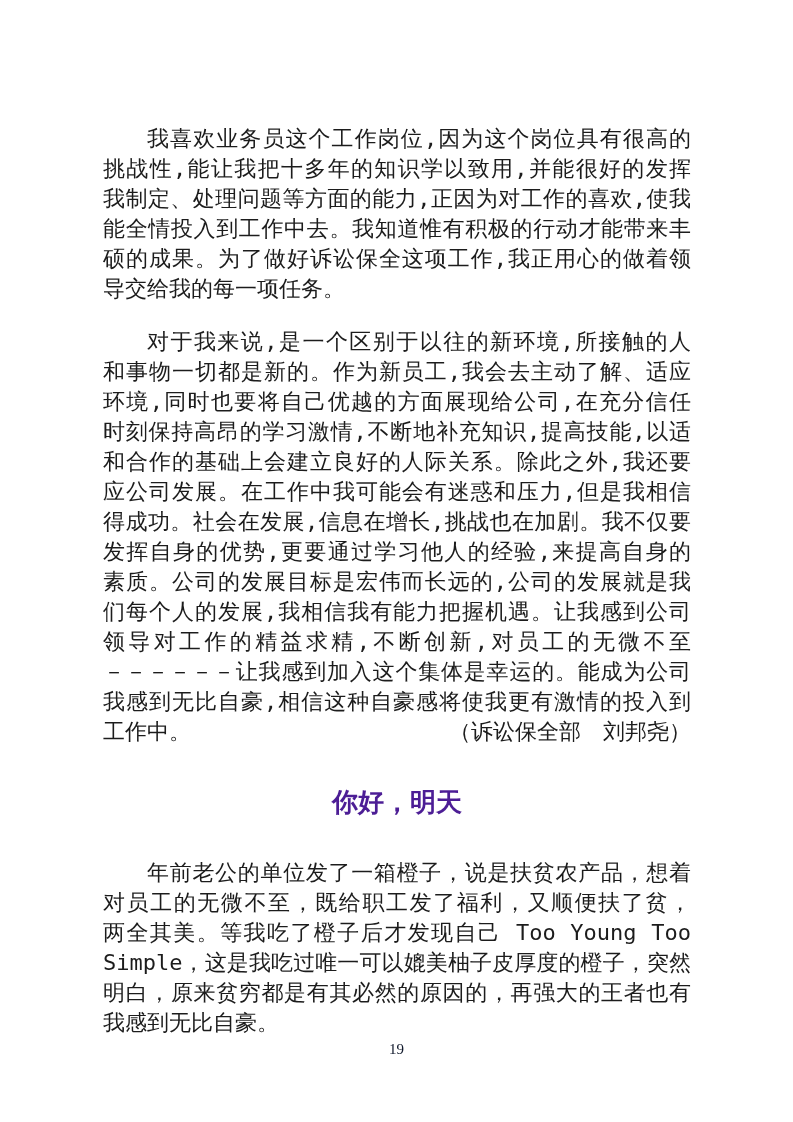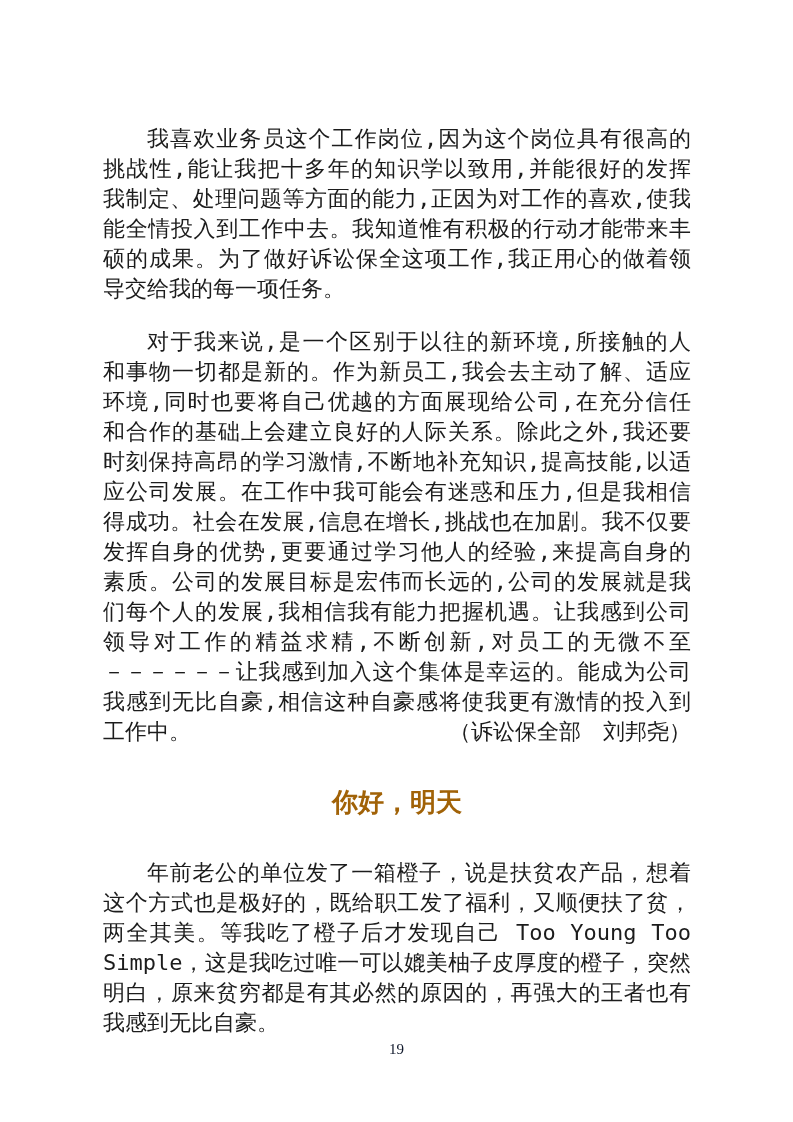--- a/index.html
+++ b/index.html
@@ -48,21 +48,21 @@
   }
   .article-title {
     margin-top: 40px;
     margin-bottom: 41px;
     height: 30px;
     line-height: 30px;
     text-align: center;
     font-family: "Liberation Sans", sans-serif;
     font-weight: bold;
     font-size: 26px;
-    color: #a16207;
+    color: #4c1d95;
   }
   .page-number {
     position: absolute;
     left: 0;
     right: 0;
     top: 1041px;
     text-align: center;
     font-family: "Liberation Serif", serif;
     font-size: 15px;
     color: #0f172a;
@@ -80,42 +80,42 @@
         <div class="line">我制定、处理问题等方面的能力,正因为对工作的喜欢,使我</div>
         <div class="line">能全情投入到工作中去。我知道惟有积极的行动才能带来丰</div>
         <div class="line">硕的成果。为了做好诉讼保全这项工作,我正用心的做着领</div>
         <div class="line">导交给我的每一项任务。</div>
       </div>
 
     <div class="line-block">
         <div class="line">对于我来说,是一个区别于以往的新环境,所接触的人</div>
         <div class="line">和事物一切都是新的。作为新员工,我会去主动了解、适应</div>
         <div class="line">环境,同时也要将自己优越的方面展现给公司,在充分信任</div>
+        <div class="line">时刻保持高昂的学习激情,不断地补充知识,提高技能,以适</div>
         <div class="line">和合作的基础上会建立良好的人际关系。除此之外,我还要</div>
-        <div class="line">时刻保持高昂的学习激情,不断地补充知识,提高技能,以适</div>
         <div class="line">应公司发展。在工作中我可能会有迷惑和压力,但是我相信</div>
         <div class="line">得成功。社会在发展,信息在增长,挑战也在加剧。我不仅要</div>
         <div class="line">发挥自身的优势,更要通过学习他人的经验,来提高自身的</div>
         <div class="line">素质。公司的发展目标是宏伟而长远的,公司的发展就是我</div>
         <div class="line">们每个人的发展,我相信我有能力把握机遇。让我感到公司</div>
         <div class="line">领导对工作的精益求精,不断创新,对员工的无微不至</div>
         <div class="line">－－－－－－让我感到加入这个集体是幸运的。能成为公司的一员,</div>
         <div class="line">我感到无比自豪,相信这种自豪感将使我更有激情的投入到</div>
       </div>
 
     <div class="closing-row">
       <span>工作中。</span>
       <span>（诉讼保全部　刘邦尧）</span>
     </div>
 
     <div class="article-title">你好，明天</div>
 
     <div class="line-block end-left">
         <div class="line">年前老公的单位发了一箱橙子，说是扶贫农产品，想着</div>
-        <div class="line">这个方式也是极好的，既给职工发了福利，又顺便扶了贫，</div>
+        <div class="line">对员工的无微不至，既给职工发了福利，又顺便扶了贫，</div>
         <div class="line">两全其美。等我吃了橙子后才发现自己 Too Young Too</div>
         <div class="line">Simple，这是我吃过唯一可以媲美柚子皮厚度的橙子，突然</div>
         <div class="line">明白，原来贫穷都是有其必然的原因的，再强大的王者也有</div>
         <div class="line">我感到无比自豪。</div>
       </div>
 
   </div>
 
   <div class="page-number">19</div>
 </div>

